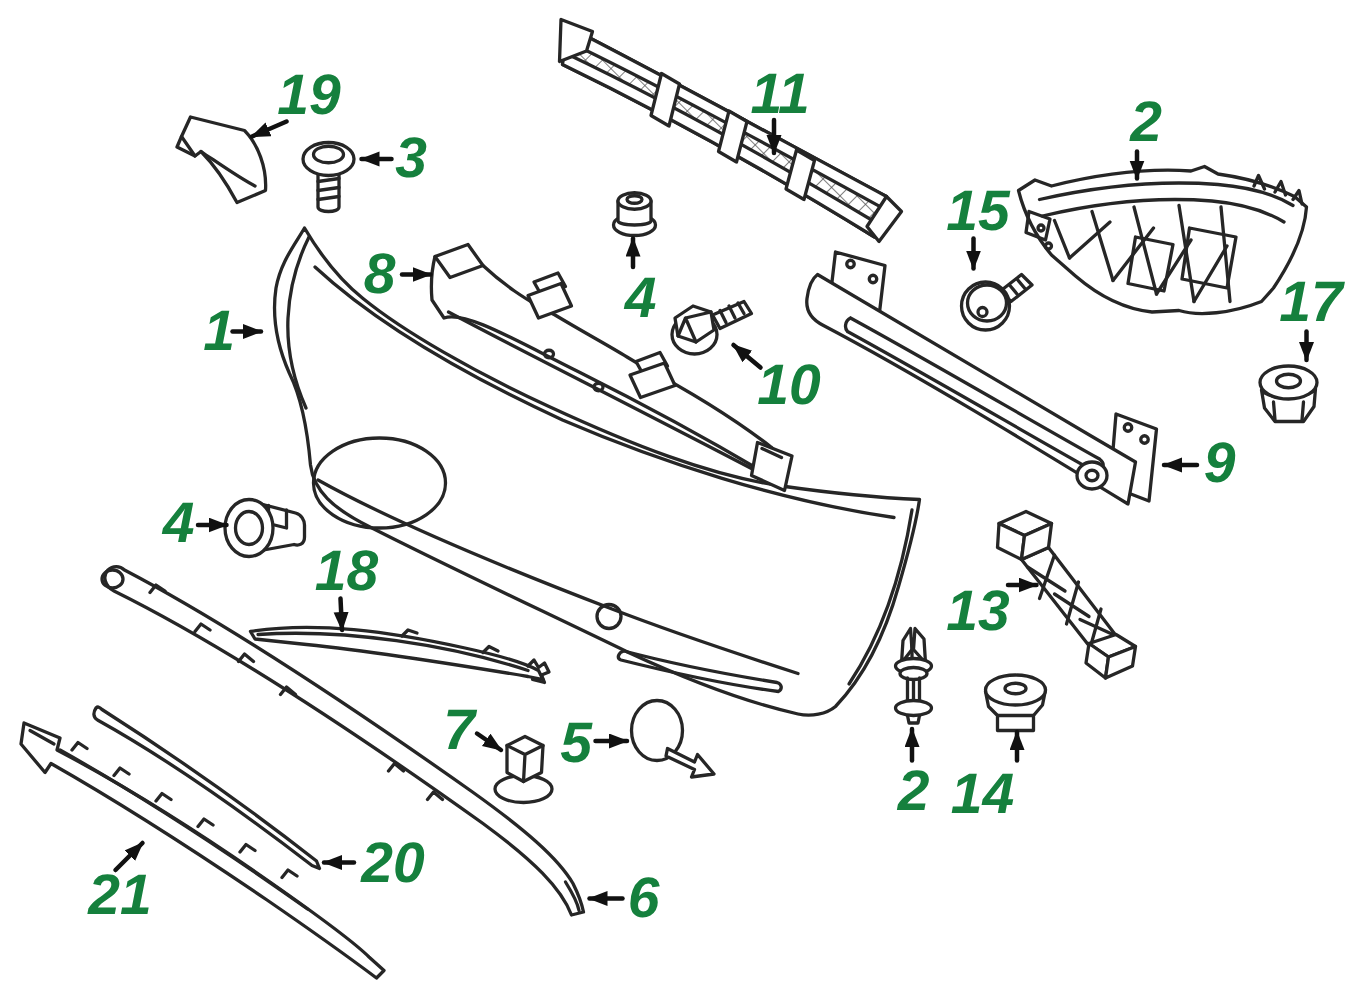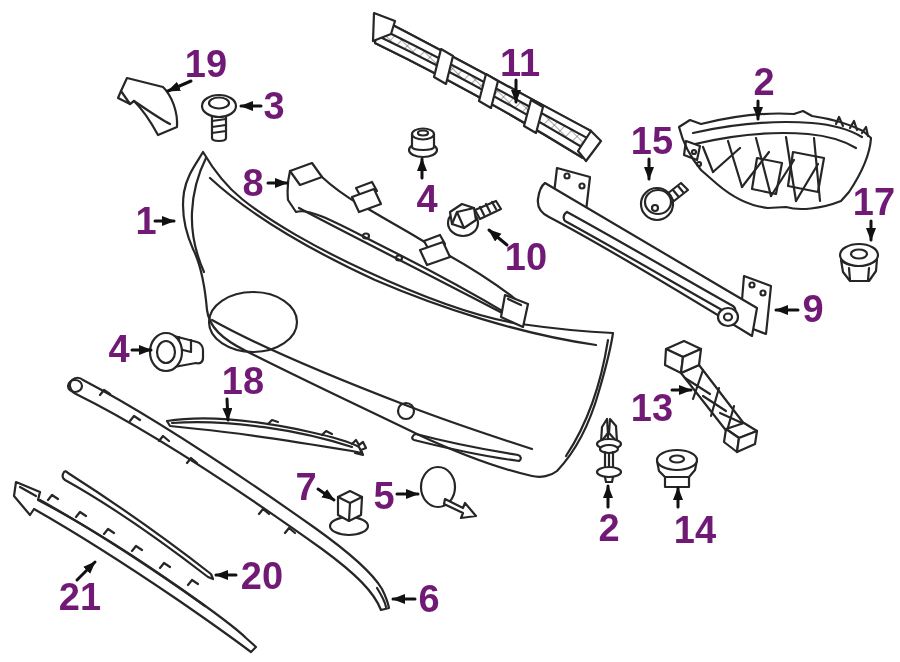--- a/index.html
+++ b/index.html
@@ -4,41 +4,41 @@
 <style>
   html,body{margin:0;padding:0;background:#fff;}
   .stage{
     position:relative;width:900px;height:662px;background:#fff;overflow:hidden;
     font-family:"Liberation Sans",sans-serif;
   }
   .stage svg{position:absolute;left:0;top:0;}
   .lbl{
     position:absolute;transform:translate(-50%,-50%);
     font-family:"Liberation Sans",sans-serif;
-    font-weight:bold;font-size:38px;line-height:1;color:#701a75;
-    user-select:none;white-space:nowrap;
+    font-weight:bold;font-size:38px;line-height:1;color:#15803d;
+    user-select:none;white-space:nowrap;font-style:italic;
   }
   .lbl-1 {left:146px;top:221px}
   .lbl-2 {left:609px;top:528px}
   .lbl-3 {left:274px;top:106px}
   .lbl-4 {left:119px;top:349px}
   .lbl-5 {left:384px;top:496px}
   .lbl-6 {left:429px;top:599px}
   .lbl-7 {left:306px;top:487px}
   .lbl-8 {left:253px;top:183px}
   .lbl-9 {left:813px;top:309px}
   .lbl-10{left:526px;top:257px}
   .lbl-11{left:520px;top:63px}
   .lbl-12{left:427px;top:199px}
   .lbl-13{left:652px;top:408px}
-  .lbl-14{left:695px;top:530px}
+  .lbl-14{left:655px;top:530px}
   .lbl-15{left:764px;top:82px}
   .lbl-16{left:652px;top:141px}
   .lbl-17{left:874px;top:202px}
-  .lbl-18{left:243px;top:381px}
+  .lbl-18{left:231px;top:381px}
   .lbl-19{left:206px;top:64px}
   .lbl-20{left:262px;top:576px}
   .lbl-21{left:80px;top:597px}
 </style>
 </head>
 <body>
 
 <div class="stage">
 
 <svg width="900" height="662" viewBox="0 0 900 662">

